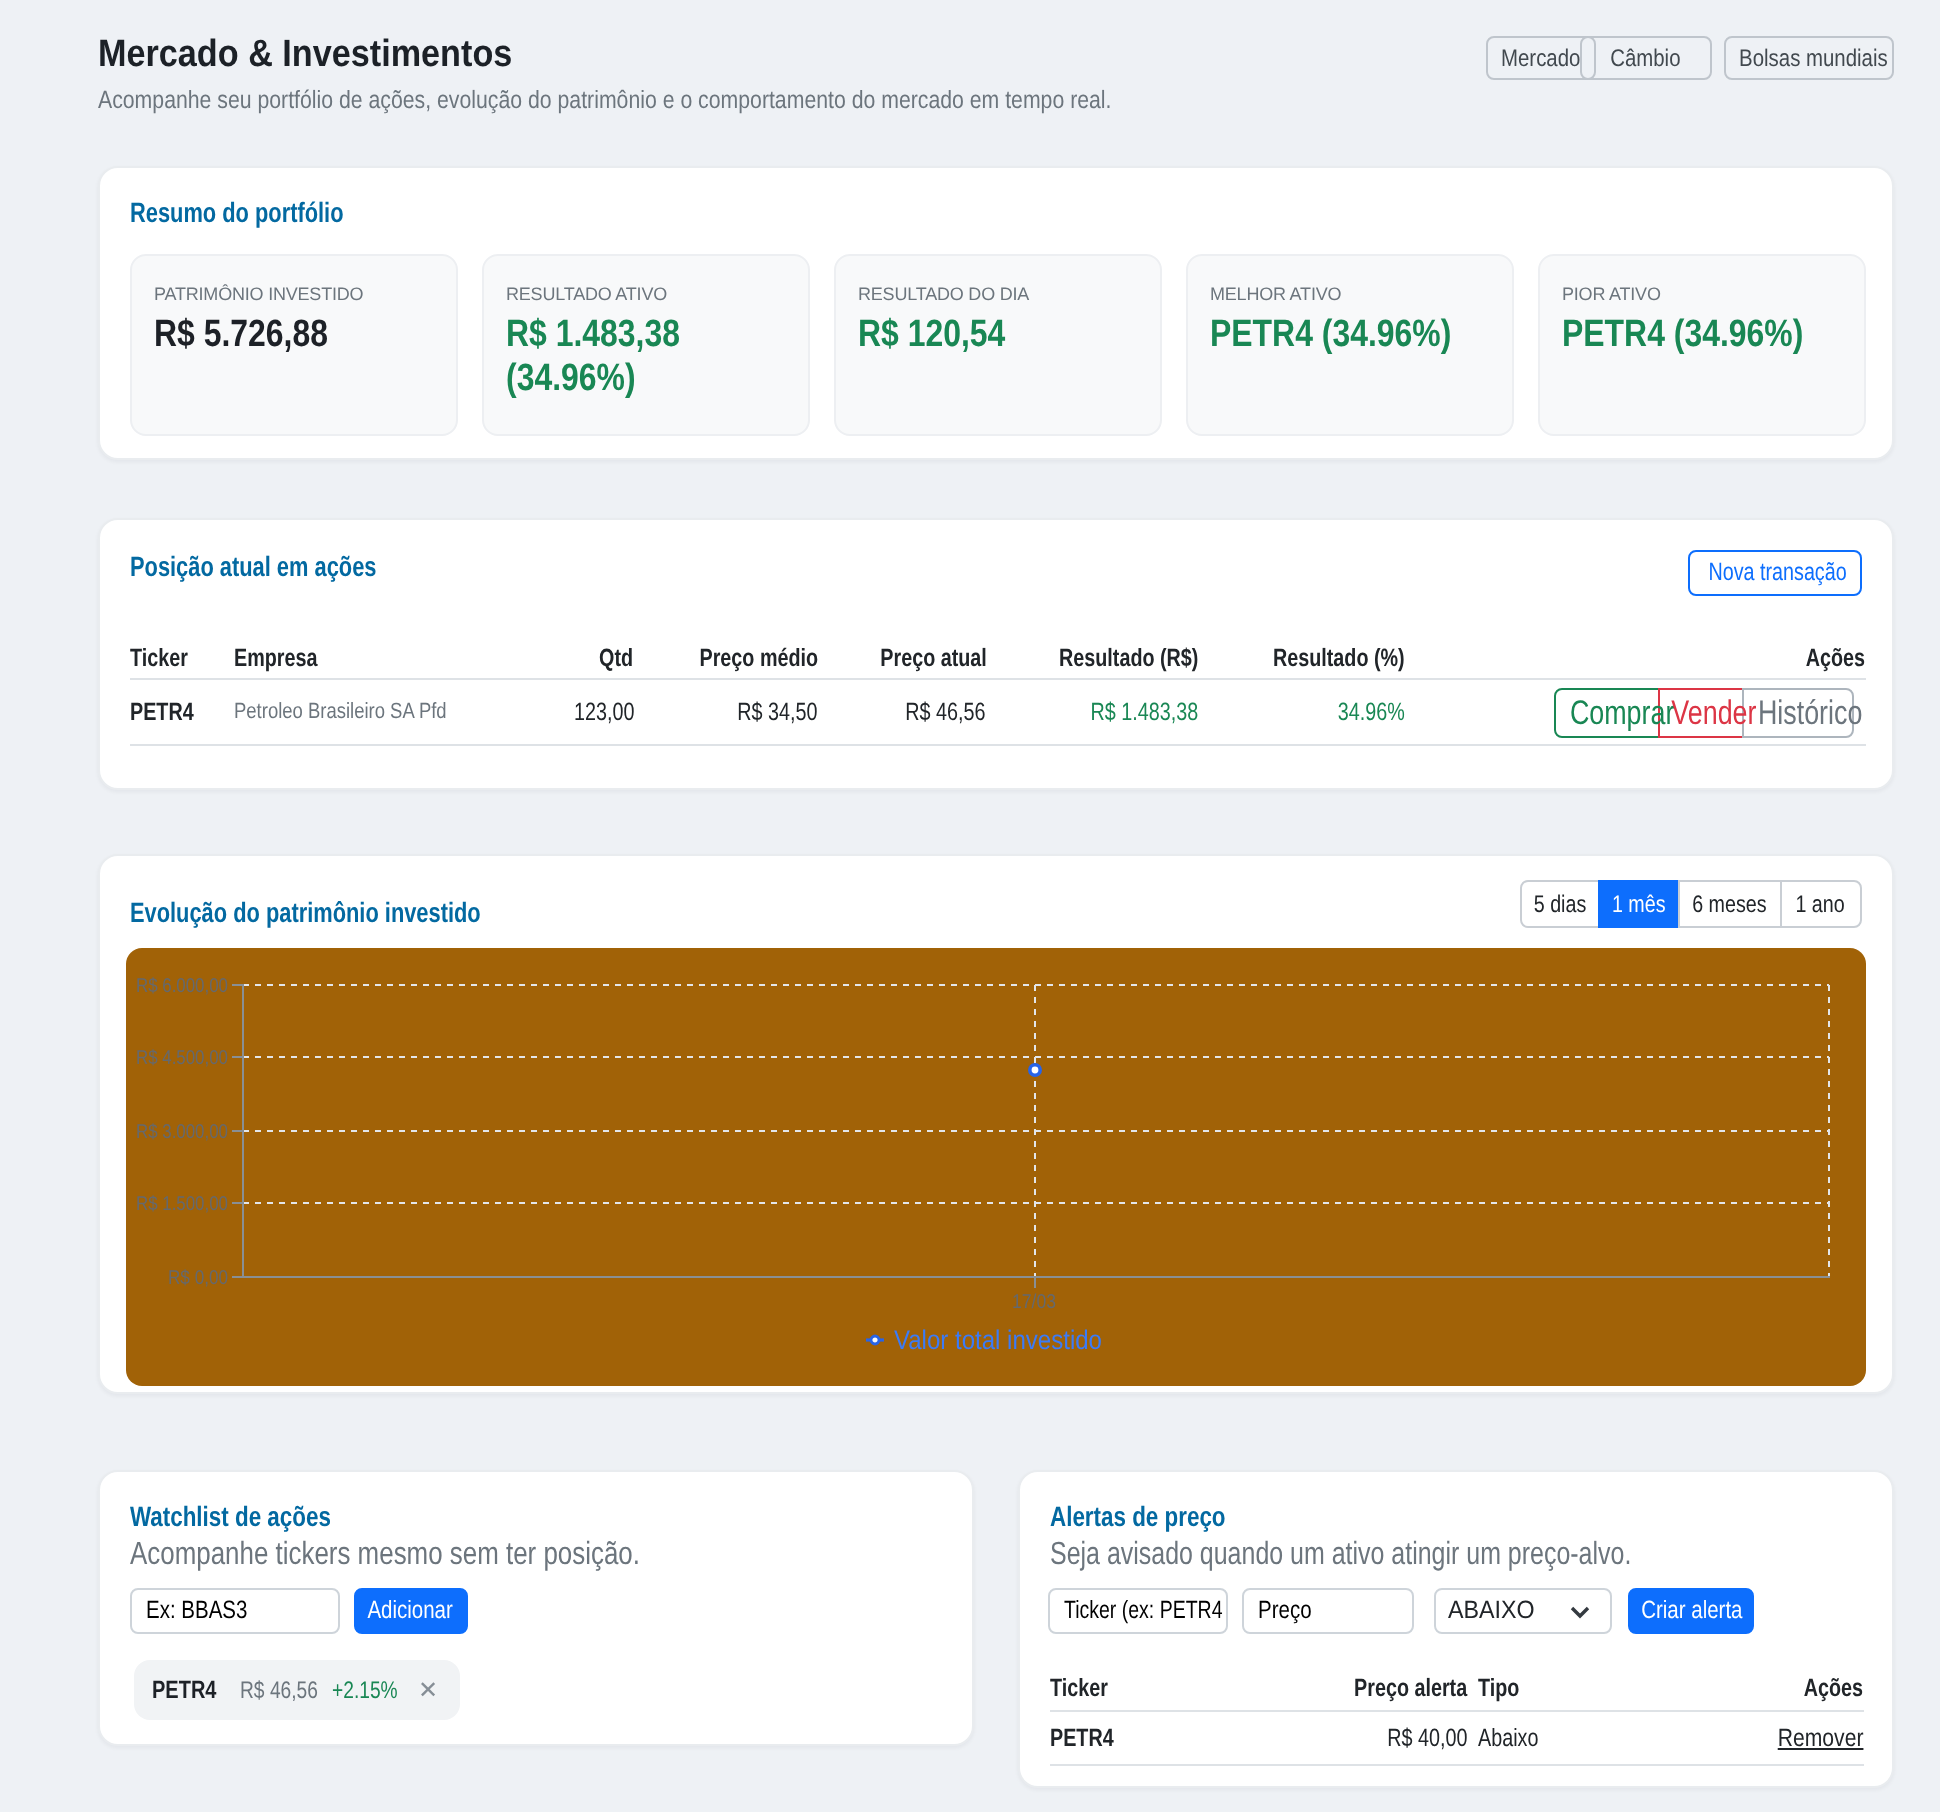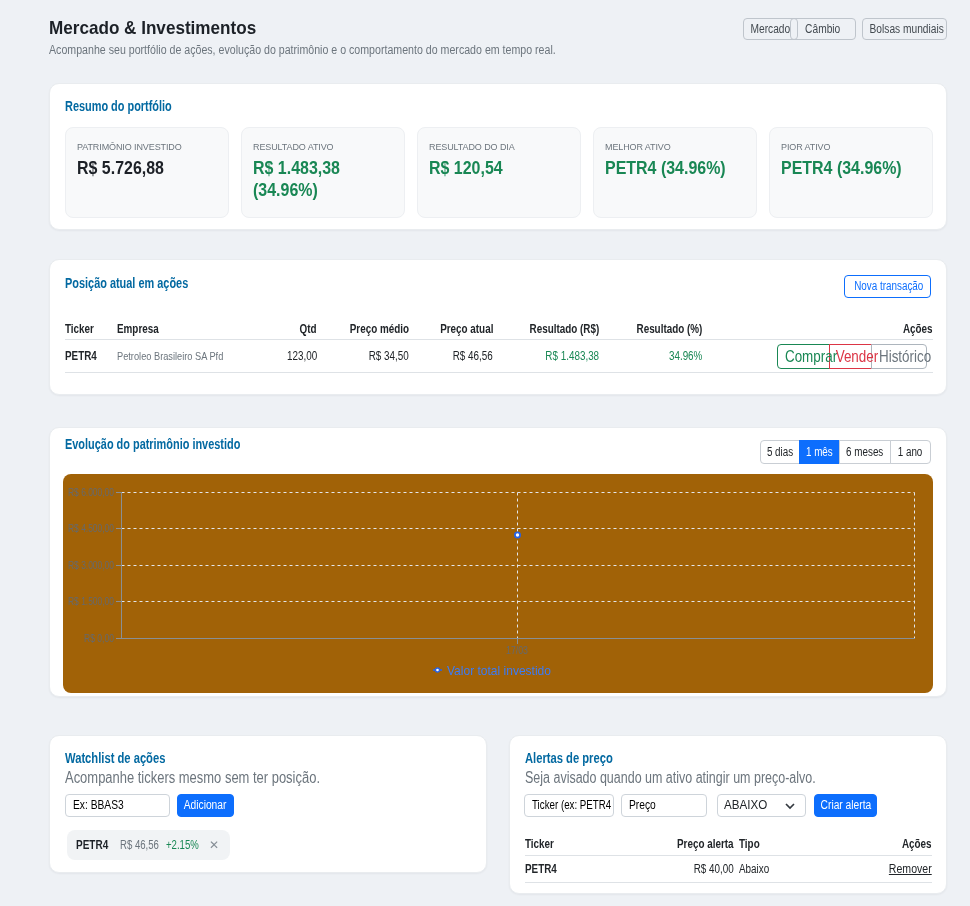--- a/index.html
+++ b/index.html
@@ -43,21 +43,21 @@
 .coname { font-size: 11px; color: #6c757d; }
 table.postbl .coname .sx { transform: scaleX(0.84); }
 .bgrp { white-space: nowrap; }
 .bgbtn { display: inline-block; font-size: 17px; height: 25px; line-height: 23px; background: #fff; border: 1px solid; text-align: center; vertical-align: middle; }
 .bgbtn .sx { transform: scaleX(0.8); }
 .buy { color: #198754; border-color: #198754; border-radius: 4px 0 0 4px; width: 53px; }
 .sell { color: #dc3545; border-color: #dc3545; width: 43px; margin-left: -1px; }
 .hist { color: #6c757d; border-color: #adb5bd; border-radius: 0 4px 4px 0; width: 56px; margin-left: -1px; }
 
 .c3 { left: 0; top: 427px; width: 898px; height: 270px; }
-.c3 h2 { position: absolute; left: 15px; top: 8px; text-decoration: underline; }
+.c3 h2 { position: absolute; left: 15px; top: 20px; text-decoration: underline; }
 .perio { position: absolute; right: 15px; top: 12px; height: 24px; }
 .pbtn { position: absolute; top: 0; height: 24px; font-size: 12px; background: #fff; border: 1px solid #c9ced4; color: #212529; text-align: center; line-height: 22px; }
 .pbtn .sx { transform: scaleX(0.82); }
 .pbtn.active { background: #0d6efd; border-color: #0d6efd; color: #fff; }
 .chartbox { position: absolute; left: 13px; top: 46px; width: 870px; height: 219px; background: #a16207; border-radius: 8px; }
 
 .c4 { left: 0; top: 735px; width: 438px; height: 138px; }
 .c5 { left: 460px; top: 735px; width: 438px; height: 159px; }
 .ct { position: absolute; left: 15px; top: 14px; }
 .csub { position: absolute; left: 15px; top: 33px; font-size: 16px; color: #6c757d; }

